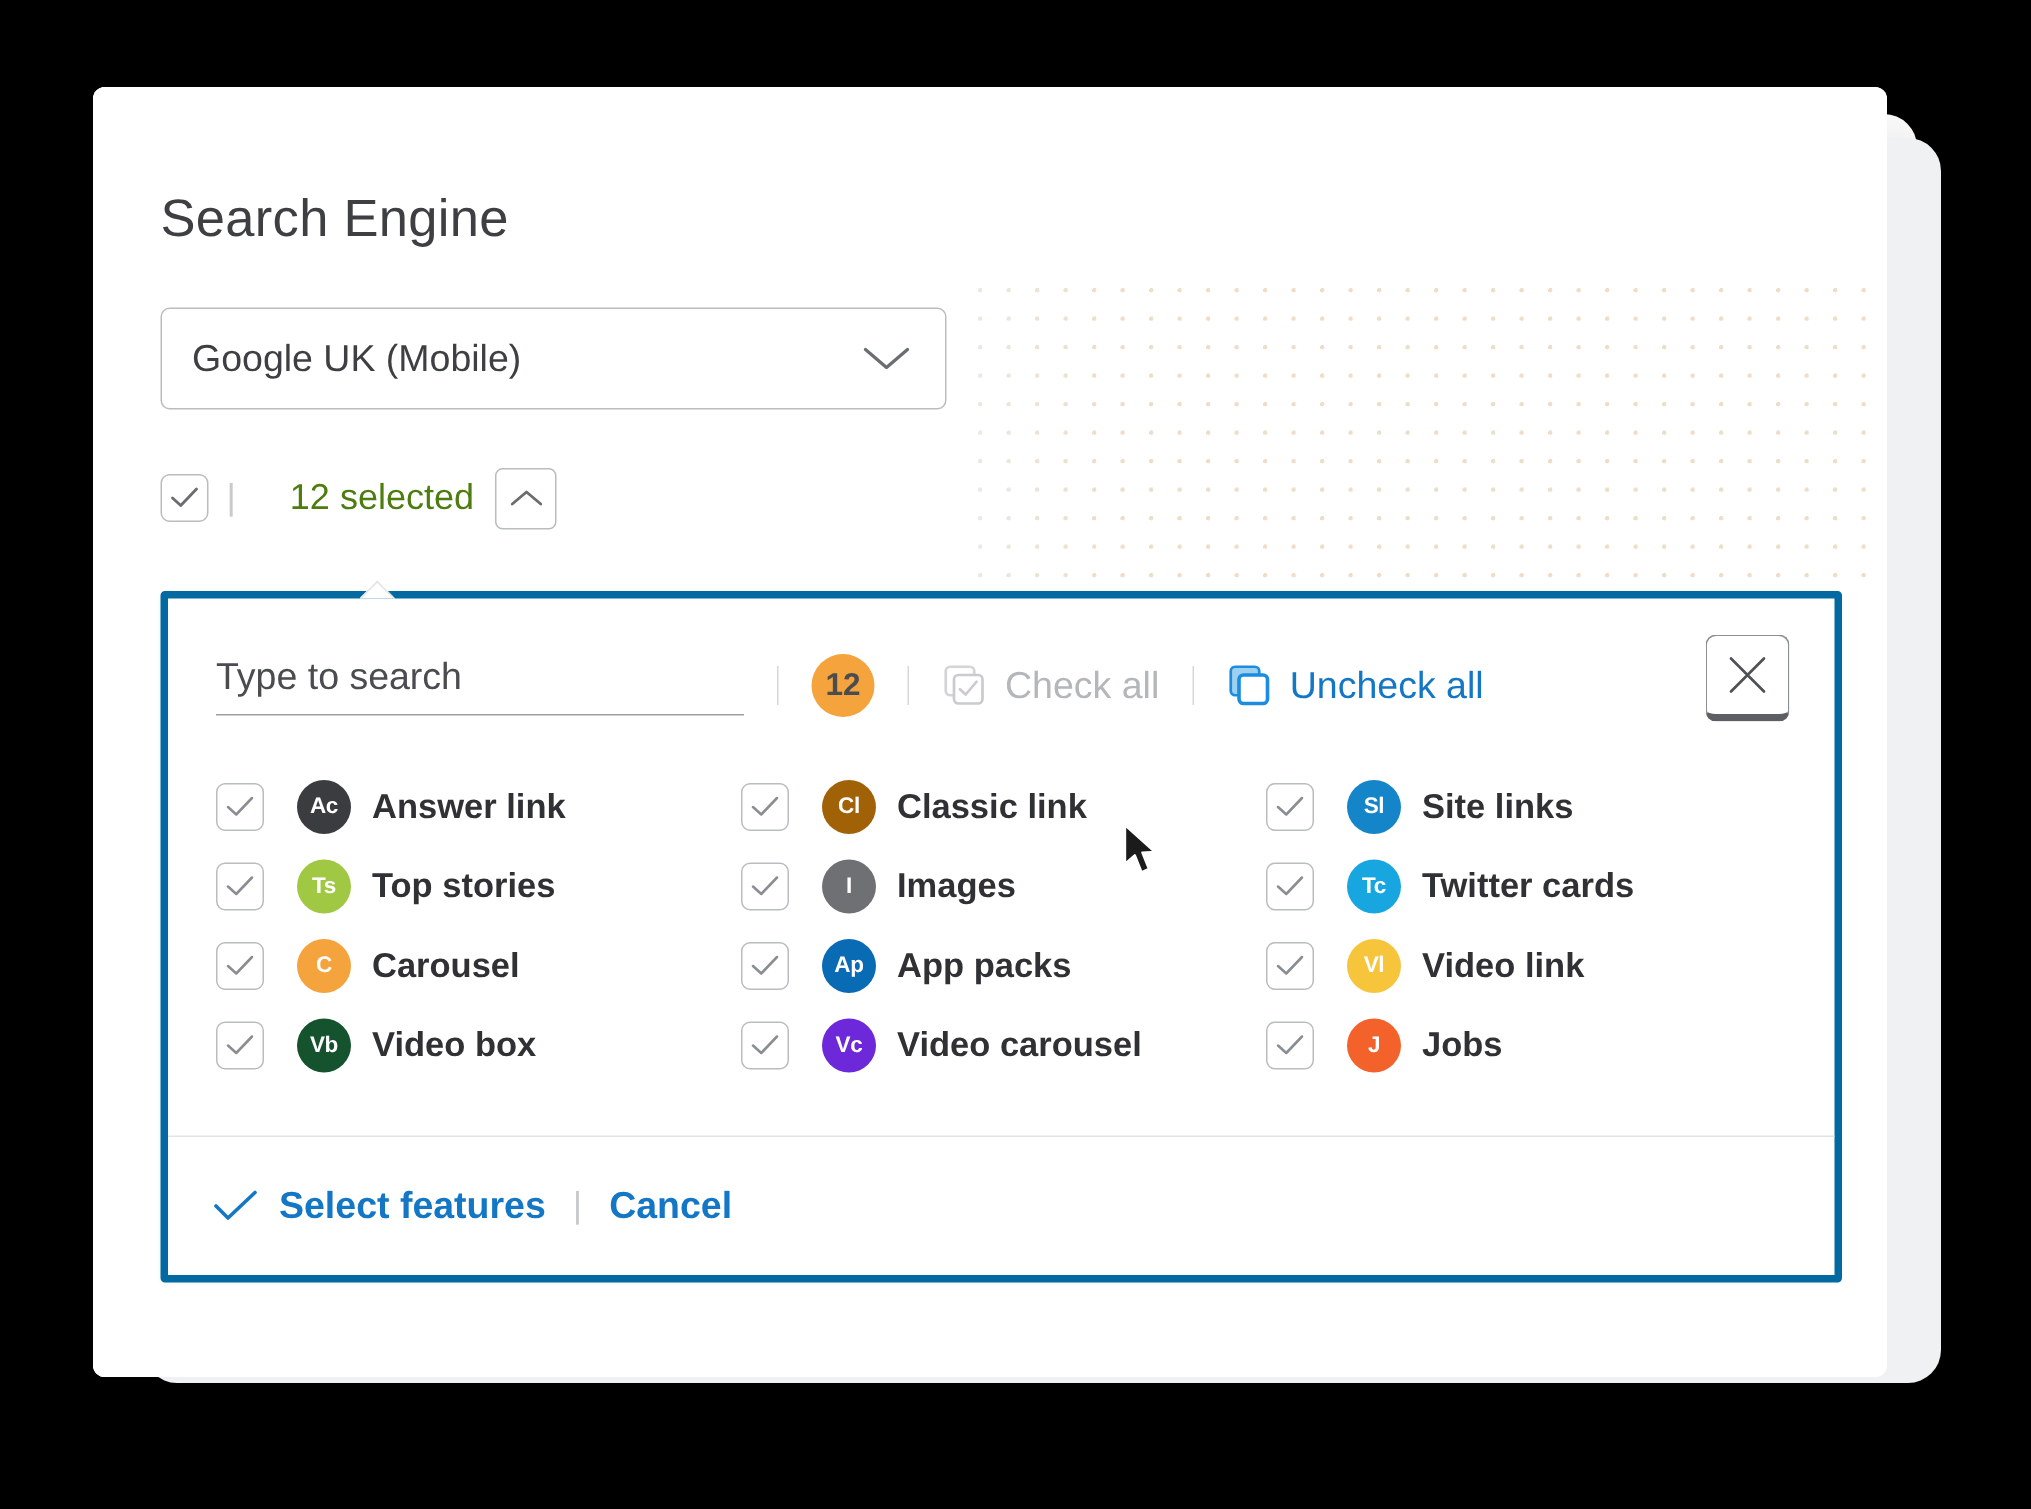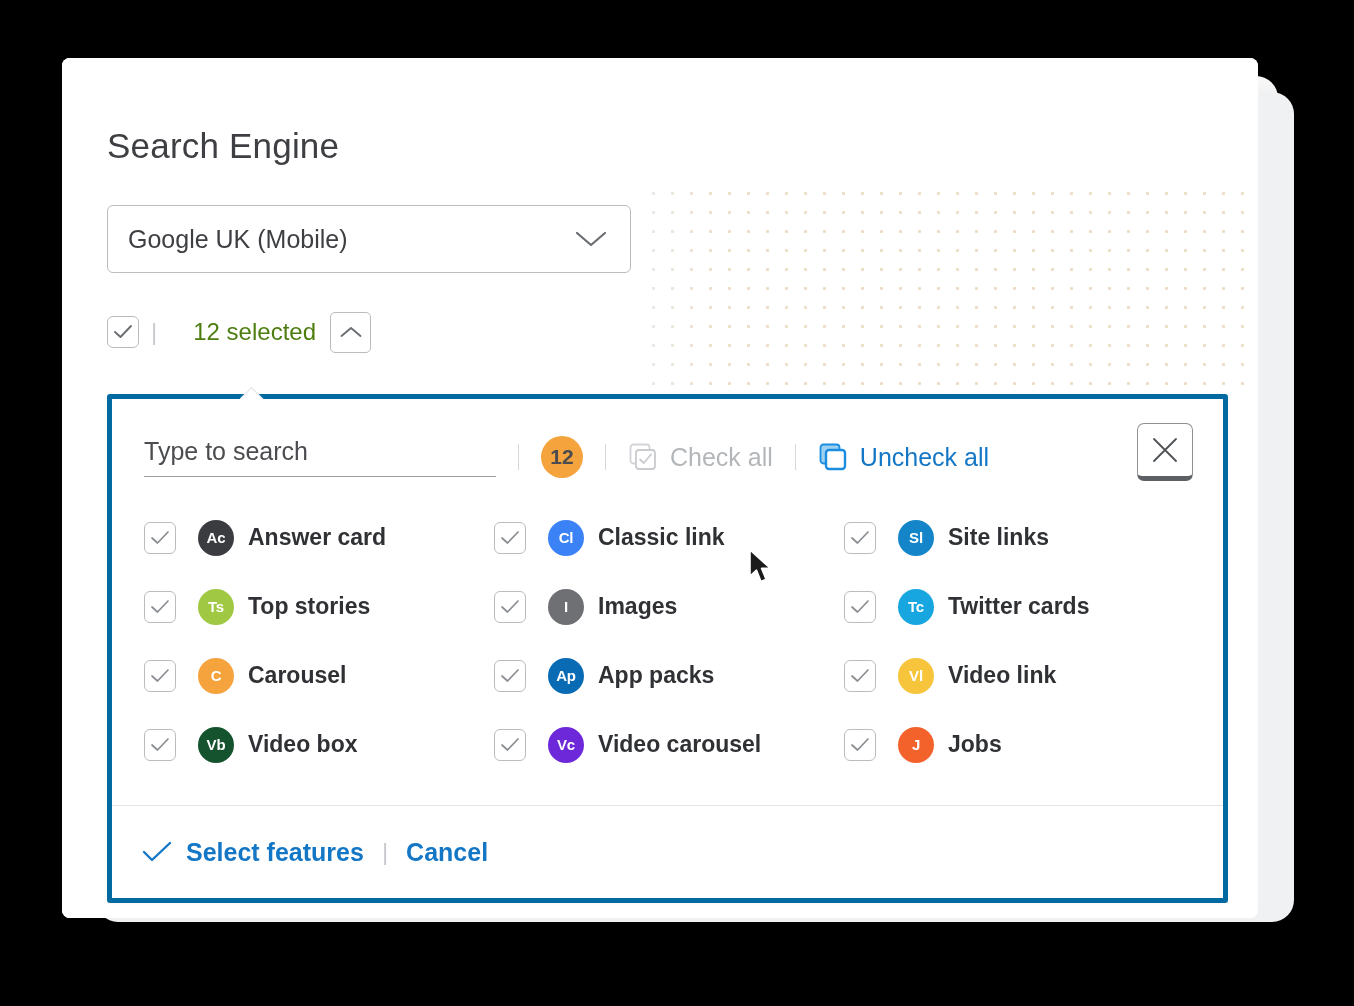--- a/index.html
+++ b/index.html
@@ -296,21 +296,21 @@
     justify-content: center;
     cursor: pointer;
     box-sizing: border-box;
   }
 
   
   .features {
     display: grid;
     grid-template-columns: 350px 350px 350px;
     padding: 38px 0 34px 32px;
-    row-gap: 16px;
+    row-gap: 0;
   }
   .feat {
     display: flex;
     align-items: center;
     height: 53px;
     cursor: pointer;
   }
   .feat .ico {
     width: 36px;
     height: 36px;
@@ -453,30 +453,30 @@
 
         <div class="features">
 
           <div class="feat">
             <div class="cb">
               <svg width="20" height="16" viewBox="0 0 20 16">
                   <path d="M2 8 L7.5 13 L18 2" fill="none" stroke="#8a8d91" stroke-width="1.7" stroke-linecap="round" stroke-linejoin="round"></path>
                 </svg>
             </div>
             <div class="ico" style="background:#3a3c40">Ac</div>
-            <span class="fname">Answer card</span>
-          </div>
-
-          <div class="feat">
-            <div class="cb">
-              <svg width="20" height="16" viewBox="0 0 20 16">
-                  <path d="M2 8 L7.5 13 L18 2" fill="none" stroke="#8a8d91" stroke-width="1.7" stroke-linecap="round" stroke-linejoin="round"></path>
-                </svg>
-            </div>
-            <div class="ico" style="background:#3b82f6">Cl</div>
+            <span class="fname">Answer link</span>
+          </div>
+
+          <div class="feat">
+            <div class="cb">
+              <svg width="20" height="16" viewBox="0 0 20 16">
+                  <path d="M2 8 L7.5 13 L18 2" fill="none" stroke="#8a8d91" stroke-width="1.7" stroke-linecap="round" stroke-linejoin="round"></path>
+                </svg>
+            </div>
+            <div class="ico" style="background:#a16207">Cl</div>
             <span class="fname">Classic link</span>
           </div>
 
           <div class="feat">
             <div class="cb">
               <svg width="20" height="16" viewBox="0 0 20 16">
                   <path d="M2 8 L7.5 13 L18 2" fill="none" stroke="#8a8d91" stroke-width="1.7" stroke-linecap="round" stroke-linejoin="round"></path>
                 </svg>
             </div>
             <div class="ico" style="background:#1485c8">Sl</div>

